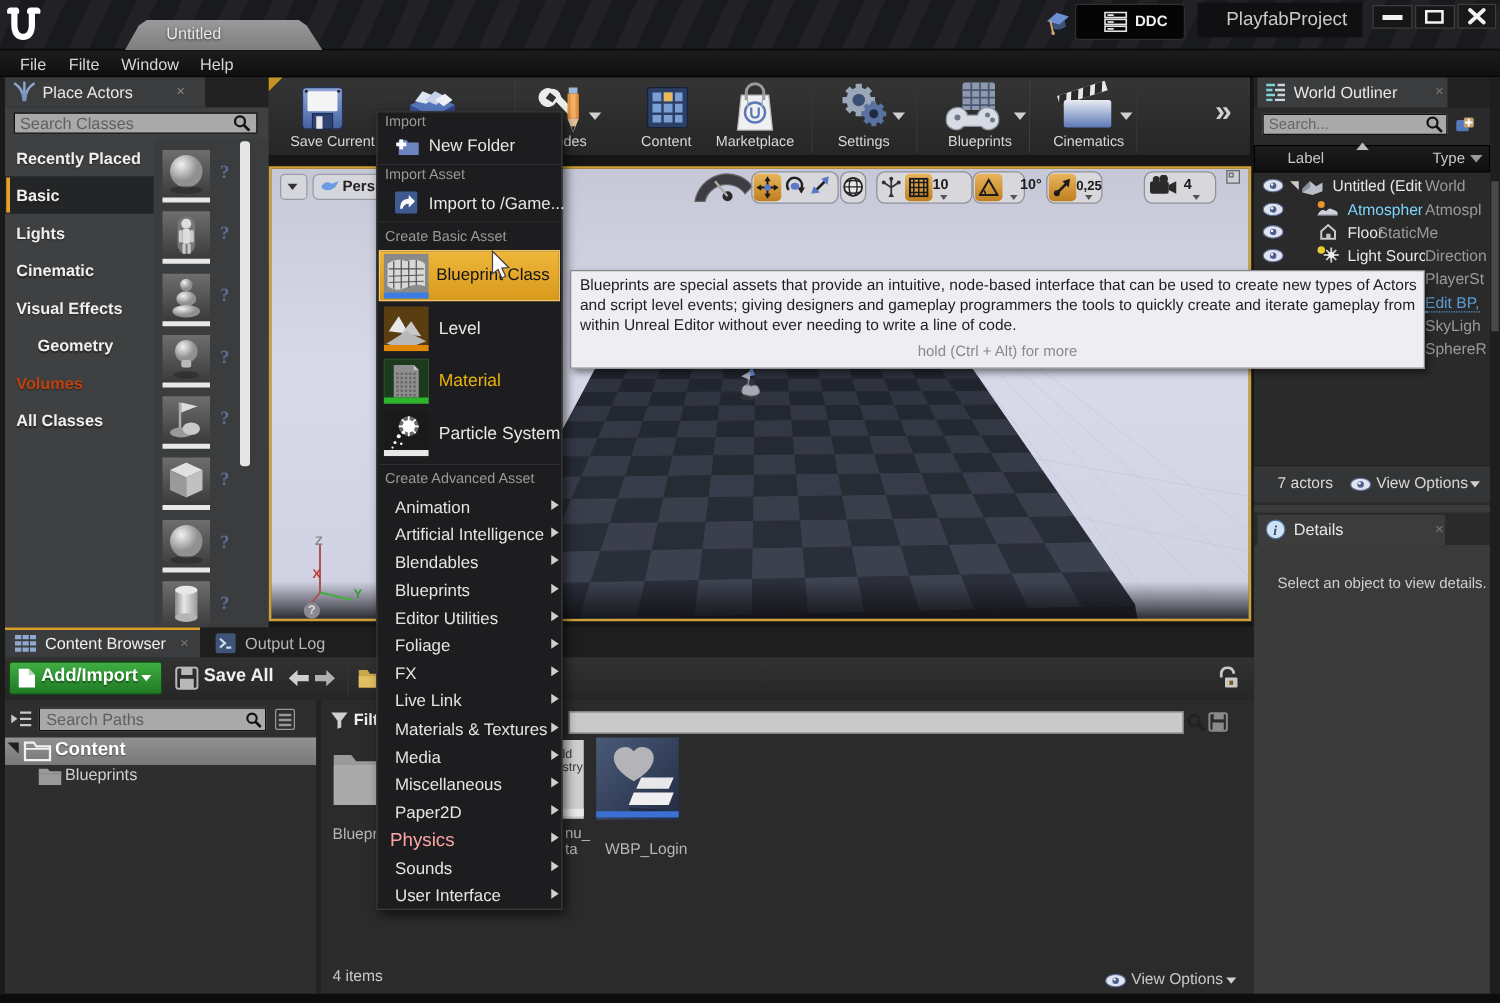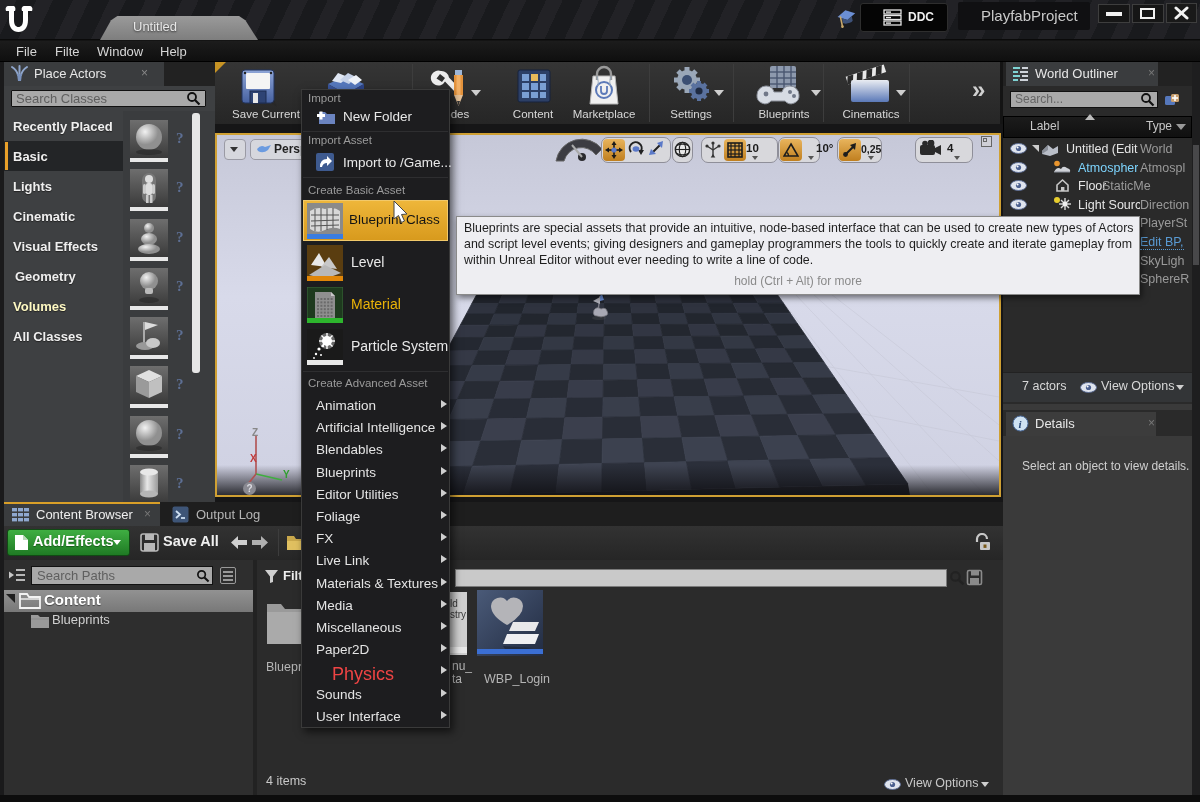--- a/index.html
+++ b/index.html
@@ -91,22 +91,22 @@
 <div class="a" style="left:0;top:111px;width:123px;height:391px;background:#3e4042"></div>
 
 <div class="a" style="left:0;top:141px;width:123px;height:30px;background:#232527"></div>
 <div class="a" style="left:5px;top:142px;width:3px;height:28px;background:#e9a029"></div>
 <div id="cats">
       <div class="a" style="left:13px;top:119px;color:#efefef;font-size:13px;font-weight:bold;text-shadow:0 1px 1px #222">Recently Placed</div>
 <div class="a" style="left:13px;top:149px;color:#efefef;font-size:13px;font-weight:bold;text-shadow:0 1px 1px #222">Basic</div>
 <div class="a" style="left:13px;top:179px;color:#efefef;font-size:13px;font-weight:bold;text-shadow:0 1px 1px #222">Lights</div>
 <div class="a" style="left:13px;top:209px;color:#efefef;font-size:13px;font-weight:bold;text-shadow:0 1px 1px #222">Cinematic</div>
 <div class="a" style="left:13px;top:239px;color:#efefef;font-size:13px;font-weight:bold;text-shadow:0 1px 1px #222">Visual Effects</div>
-<div class="a" style="left:15px;top:269px;color:#efefef;font-size:13px;font-weight:bold;text-shadow:0 1px 1px #222">Geometry</div>
-<div class="a" style="left:13px;top:299px;color:#fef9c3;font-size:13px;font-weight:bold;text-shadow:0 1px 1px #222">Volumes</div>
+<div class="a" style="left:30px;top:269px;color:#efefef;font-size:13px;font-weight:bold;text-shadow:0 1px 1px #222">Geometry</div>
+<div class="a" style="left:13px;top:299px;color:#c2410c;font-size:13px;font-weight:bold;text-shadow:0 1px 1px #222">Volumes</div>
 <div class="a" style="left:13px;top:329px;color:#efefef;font-size:13px;font-weight:bold;text-shadow:0 1px 1px #222">All Classes</div>
 </div>
 
 <div class="a" style="left:123px;top:111px;width:92px;height:391px;background:#3a3c3e"></div>
 <div id="thumbs">
       <div class="a" style="left:130px;top:120px;width:38px;height:38px;background:linear-gradient(#6e6e6e,#3a3a3a)">
 <svg width="38" height="38" viewBox="0 0 38 38">
           <defs>
             <radialGradient id="gs" cx="0.35" cy="0.3">
               <stop offset="0" stop-color="#f2f2f2"></stop>
@@ -814,21 +814,21 @@
 <path d="M4 5 L8 8.5 L4 12" fill="none" stroke="#cfe0f2" stroke-width="1.8"></path>
         <line x1="9" y1="12" x2="13" y2="12" stroke="#cfe0f2" stroke-width="1.8"></line>
       </svg>
       <div class="a" style="left:196px;top:507px;color:#b5b5b5;font-size:13px">Output Log</div>
       <div class="a" style="left:0;top:526px;width:1003px;height:34px;background:linear-gradient(#323232,#262626)"></div>
       <div class="a" style="left:7px;top:529px;width:123px;height:27px;background:linear-gradient(#3fae42,#1f7a24);border:1px solid #114a14;border-radius:3px"></div>
       <svg class="a" style="left:14px;top:534px" width="15" height="17" viewBox="0 0 15 17">
 <path d="M1 1 L9 1 L14 6 L14 16 L1 16 Z" fill="#fff"></path>
         <path d="M9 1 L9 6 L14 6 Z" fill="#b8d8b8"></path>
       </svg>
-      <div class="a" style="left:33px;top:533px;color:#fff;font-size:14.5px;font-weight:bold;text-shadow:0 1px 1px #155a18">Add/Effects</div>
+      <div class="a" style="left:33px;top:533px;color:#fff;font-size:14.5px;font-weight:bold;text-shadow:0 1px 1px #155a18">Add/Import</div>
       <div class="a" style="left:113px;top:540px;width:0;height:0;border-left:4.5px solid transparent;border-right:4.5px solid transparent;border-top:5px solid #fff"></div>
       <svg class="a" style="left:140px;top:533px" width="19" height="19" viewBox="0 0 19 19">
 <rect x="1" y="1" width="17" height="17" rx="2" fill="none" stroke="#b8b8b8" stroke-width="1.6"></rect>
 <rect x="5" y="1" width="9" height="6" fill="#b8b8b8"></rect>
         <rect x="4" y="10" width="11" height="8" fill="#b8b8b8"></rect>
       </svg>
       <div class="a" style="left:163px;top:533px;color:#efefef;font-size:14.5px;font-weight:bold">Save All</div>
       <svg class="a" style="left:230px;top:535px" width="18" height="15" viewBox="0 0 18 15">
         <path d="M8 1 L1 7.5 L8 14 L8 10 L17 10 L17 5 L8 5 Z" fill="#cfcfcf"></path>
       </svg>
@@ -1041,21 +1041,21 @@
       <div class="a" style="left:316px;top:553px;color:#e4e4e4;font-size:13.5px;z-index:51">Live Link</div>
       <div class="a" style="left:441px;top:555px;width:0;height:0;border-top:4.5px solid transparent;border-bottom:4.5px solid transparent;border-left:6px solid #cfcfcf;z-index:51"></div>
       <div class="a" style="left:316px;top:576px;color:#e4e4e4;font-size:13.5px;z-index:51">Materials &amp; Textures</div>
       <div class="a" style="left:441px;top:578px;width:0;height:0;border-top:4.5px solid transparent;border-bottom:4.5px solid transparent;border-left:6px solid #cfcfcf;z-index:51"></div>
       <div class="a" style="left:316px;top:598px;color:#e4e4e4;font-size:13.5px;z-index:51">Media</div>
       <div class="a" style="left:441px;top:600px;width:0;height:0;border-top:4.5px solid transparent;border-bottom:4.5px solid transparent;border-left:6px solid #cfcfcf;z-index:51"></div>
       <div class="a" style="left:316px;top:620px;color:#e4e4e4;font-size:13.5px;z-index:51">Miscellaneous</div>
       <div class="a" style="left:441px;top:622px;width:0;height:0;border-top:4.5px solid transparent;border-bottom:4.5px solid transparent;border-left:6px solid #cfcfcf;z-index:51"></div>
       <div class="a" style="left:316px;top:642px;color:#e4e4e4;font-size:13.5px;z-index:51">Paper2D</div>
       <div class="a" style="left:441px;top:644px;width:0;height:0;border-top:4.5px solid transparent;border-bottom:4.5px solid transparent;border-left:6px solid #cfcfcf;z-index:51"></div>
-      <div class="a" style="left:332px;top:664px;color:#ef4444;font-size:18px;z-index:51">Physics</div>
+      <div class="a" style="left:312px;top:664px;color:#fca5a5;font-size:15px;z-index:51">Physics</div>
       <div class="a" style="left:441px;top:666px;width:0;height:0;border-top:4.5px solid transparent;border-bottom:4.5px solid transparent;border-left:6px solid #cfcfcf;z-index:51"></div>
       <div class="a" style="left:316px;top:687px;color:#e4e4e4;font-size:13.5px;z-index:51">Sounds</div>
       <div class="a" style="left:441px;top:689px;width:0;height:0;border-top:4.5px solid transparent;border-bottom:4.5px solid transparent;border-left:6px solid #cfcfcf;z-index:51"></div>
       <div class="a" style="left:316px;top:709px;color:#e4e4e4;font-size:13.5px;z-index:51">User Interface</div>
       <div class="a" style="left:441px;top:711px;width:0;height:0;border-top:4.5px solid transparent;border-bottom:4.5px solid transparent;border-left:6px solid #cfcfcf;z-index:51"></div>
     </div>
 
 <div id="tooltipbox">
       <div class="a" style="left:456px;top:216px;width:684px;height:79px;background:#eeeef2;border:1px solid #8a8a8a;box-shadow:2px 3px 6px rgba(0,0,0,0.5);z-index:55"></div>
       <div class="a" style="left:464px;top:220px;color:#1e1e1e;font-size:12.4px;line-height:16px;white-space:nowrap;z-index:56">Blueprints are special assets that provide an intuitive, node-based interface that can be used to create new types of Actors<br>and script level events; giving designers and gameplay programmers the tools to quickly create and iterate gameplay from<br>within Unreal Editor without ever needing to write a line of code.</div>

